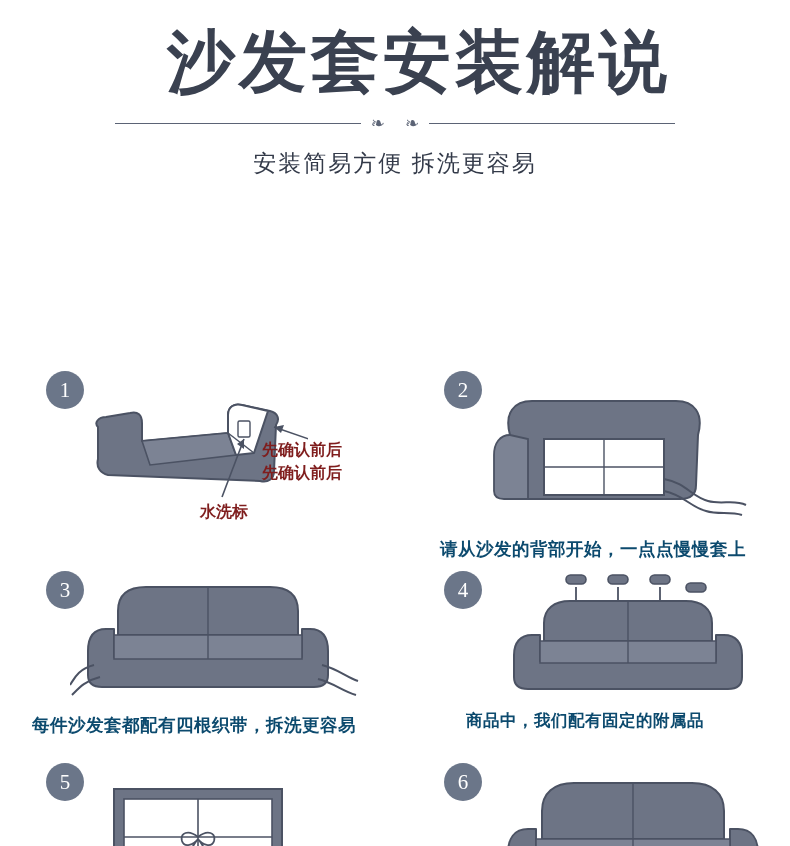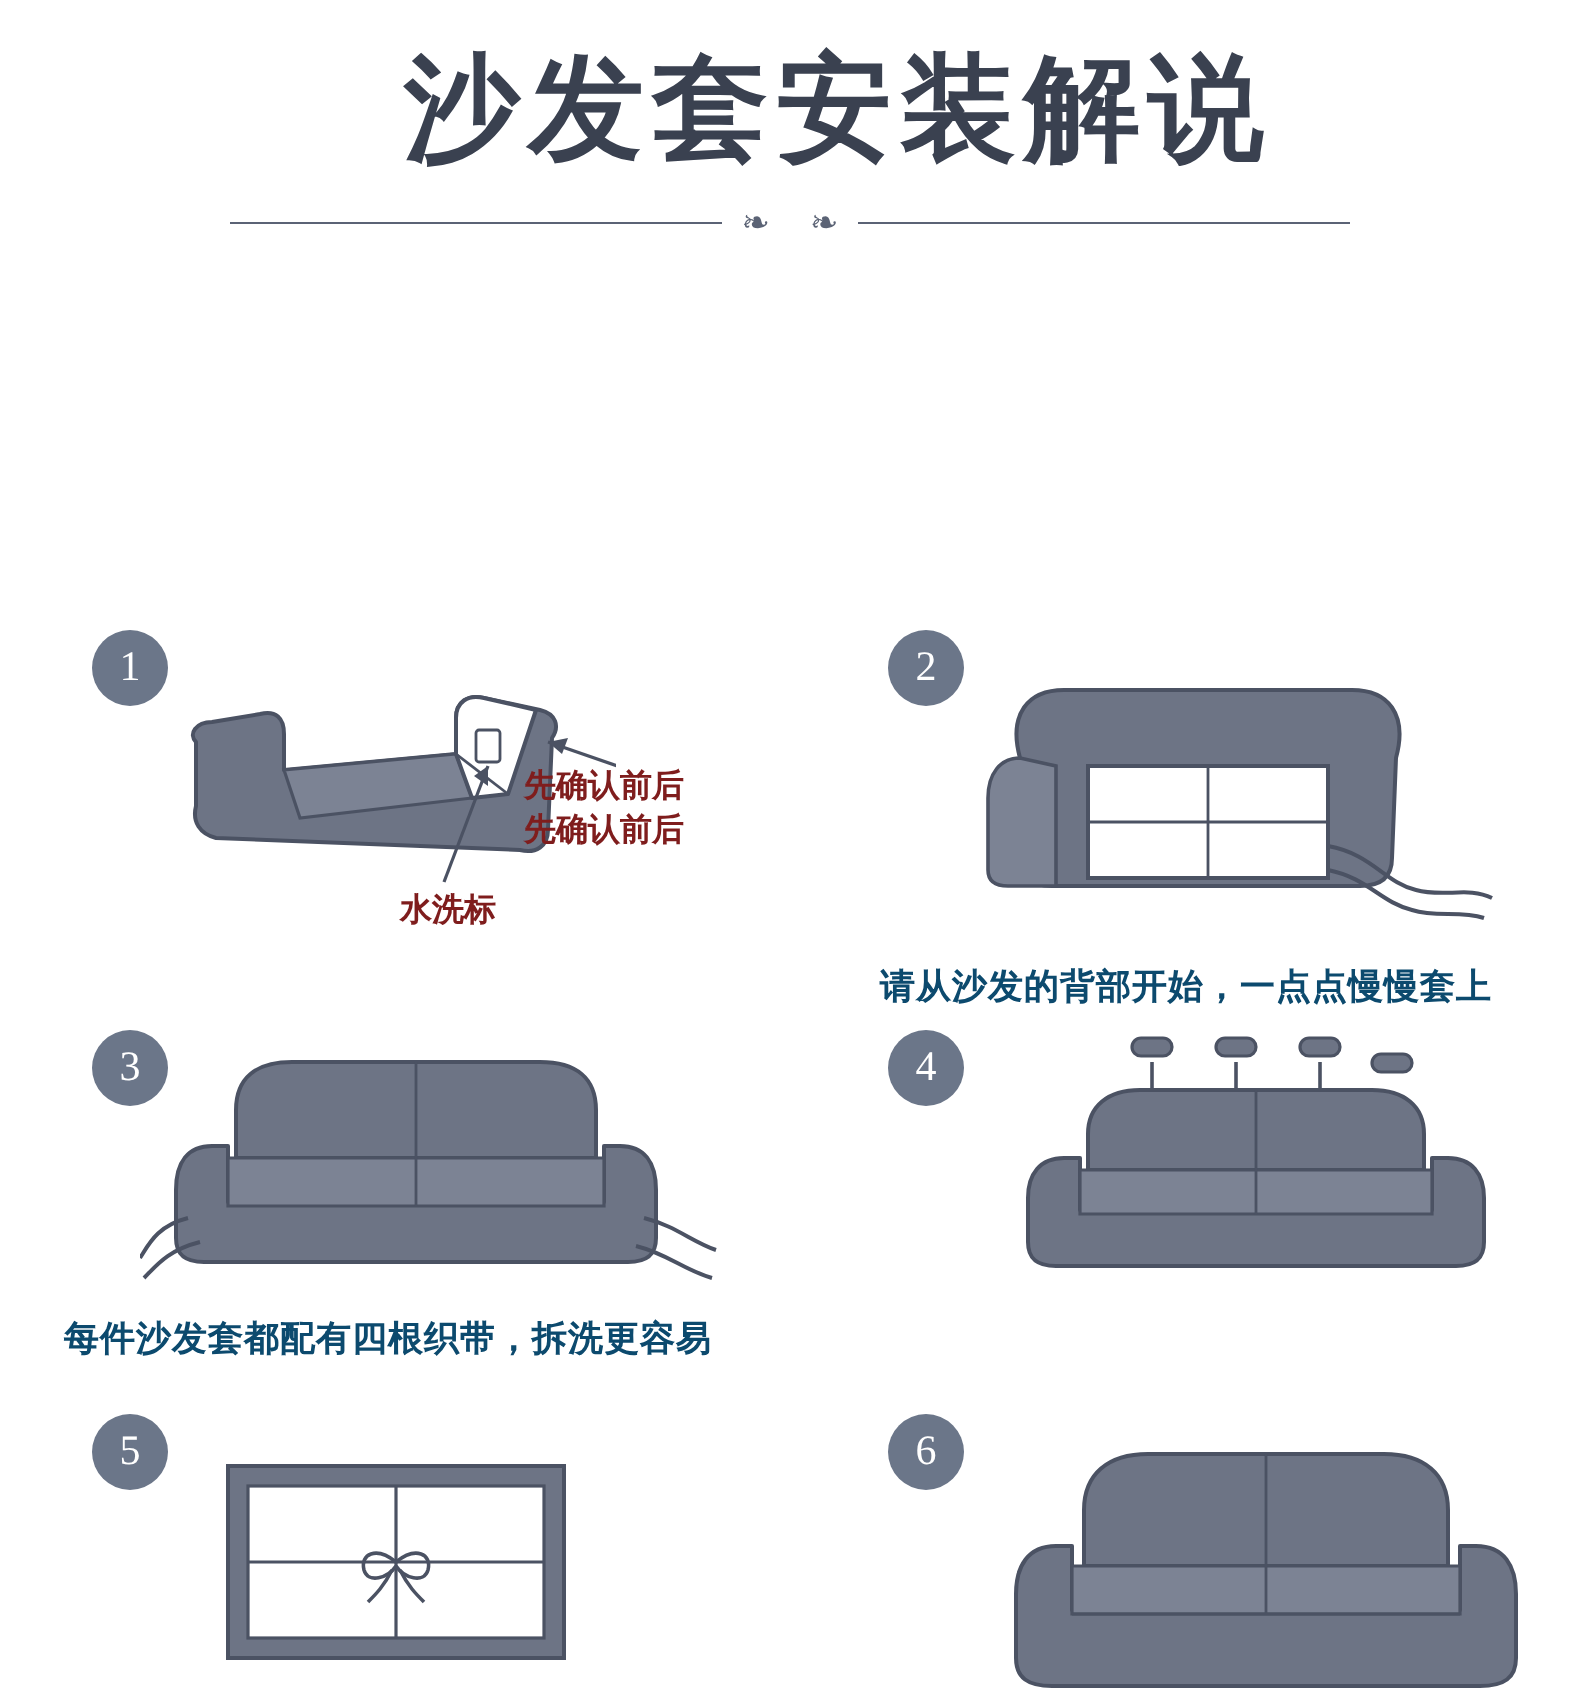--- a/index.html
+++ b/index.html
@@ -20,21 +20,21 @@
     height: 846px;
     position: relative;
   }
 
   
   .header {
     text-align: center;
     padding-top: 22px;
   }
   .main-title {
-    font-size: 58px;
+    font-size: 68px;
     letter-spacing: 4px;
     font-weight: 700;
     color: #3a4150;
     line-height: 1.15;
     margin-left: 48px;
   }
   .divider {
     display: flex;
     align-items: center;
     justify-content: center;
@@ -104,20 +104,21 @@
 <div class="page">
 
   <div class="header">
     <div class="main-title">沙发套安装解说</div>
     <div class="divider">
       <div class="line"></div>
       <div class="orn">❧</div>
       <div class="orn">❧</div>
       <div class="line"></div>
     </div>
+    <div class="subtitle">安装简易方便 拆洗更容易</div>
   </div>
 
   <div class="steps">
 
     <div class="step" style="left:46px; top:170px;">
       <div class="badge">1</div>
     </div>
     <div class="step" style="left:78px; top:178px;">
       <svg width="230" height="130" viewBox="0 0 230 130">
 
@@ -206,20 +207,21 @@
           <rect x="186" y="22" width="20" height="9" rx="4.5"></rect>
         </g>
 
         <path d="M44,62 C44,48 54,40 70,40 L186,40 C202,40 212,48 212,62 L212,80 L44,80 Z" fill="#6d7485" stroke="#4b5263" stroke-width="2" stroke-linejoin="round"></path>
         <path d="M32,74 C20,74 14,82 14,94 L14,116 C14,124 18,128 28,128 L228,128 C238,128 242,124 242,116 L242,94 C242,82 236,74 224,74 L216,74 L216,100 L40,100 L40,74 Z" fill="#6d7485" stroke="#4b5263" stroke-width="2" stroke-linejoin="round"></path>
         <path d="M40,80 L216,80 L216,102 L40,102 Z" fill="#7c8394" stroke="#4b5263" stroke-width="1.6"></path>
         <path d="M128,40 L128,102" stroke="#4b5263" stroke-width="1.4"></path>
       </svg>
     </div>
     <div class="step caption small" style="left:466px; top:508px; width:316px;">
+      <div>商品中，我们配有固定的附属品</div>
     </div>
 
     <div class="step" style="left:46px; top:562px;">
       <div class="badge">5</div>
     </div>
     <div class="step" style="left:110px; top:584px;">
       <svg width="180" height="110" viewBox="0 0 180 110">
 
         <rect x="4" y="4" width="168" height="96" fill="#6d7485" stroke="#4b5263" stroke-width="2"></rect>
         <rect x="14" y="14" width="148" height="76" fill="#ffffff" stroke="#4b5263" stroke-width="1.6"></rect>

